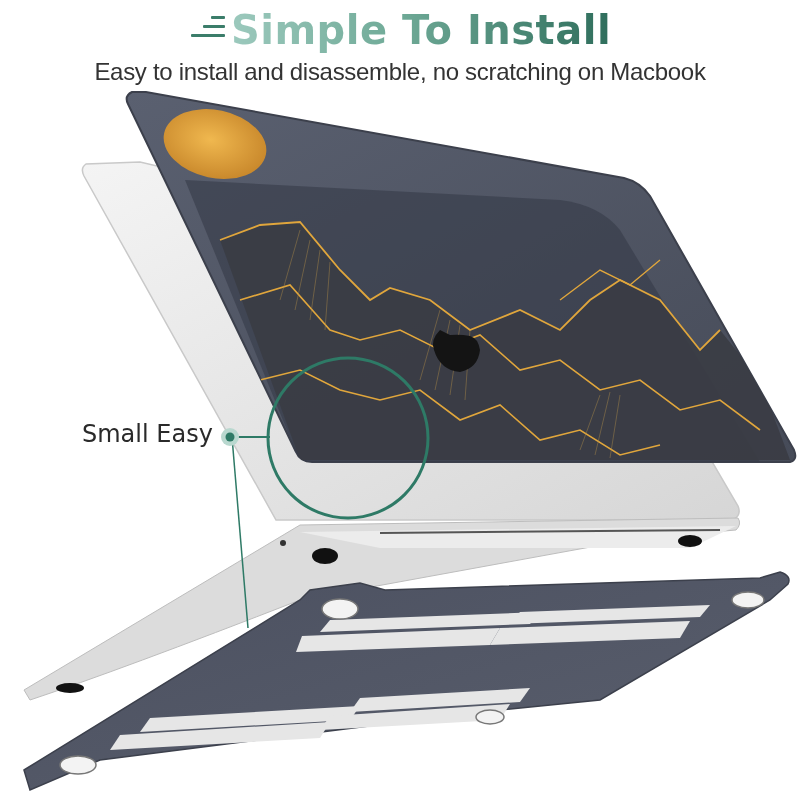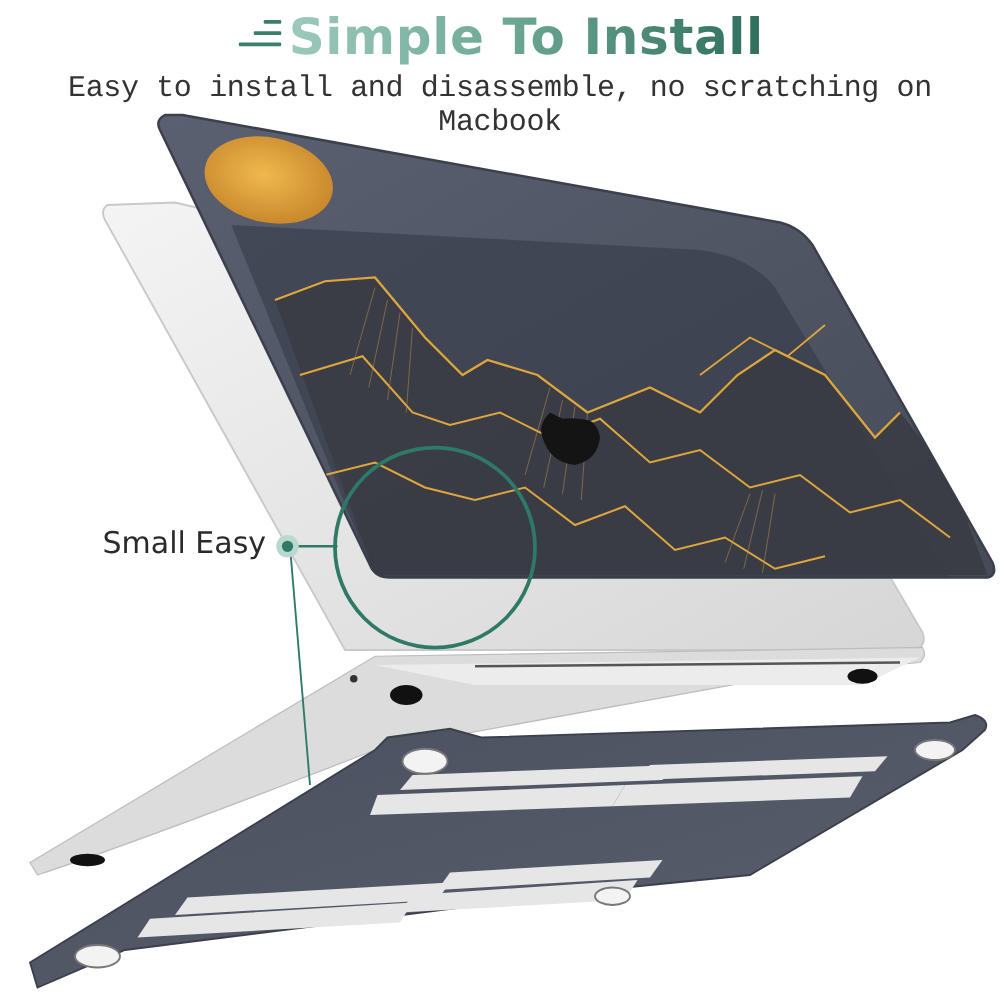--- a/index.html
+++ b/index.html
@@ -5,21 +5,21 @@
   html, body { margin: 0; padding: 0; background: #ffffff; }
   body { width: 800px; height: 800px; position: relative; overflow: hidden; font-family: "DejaVu Sans", sans-serif; }
   .header { position: absolute; left: 0; top: 0; width: 800px; text-align: center; }
   .title-row { position: absolute; top: 6px; left: 0; width: 800px; display: flex; justify-content: center; align-items: flex-start; }
   .title-icon { width: 36px; height: 28px; position: relative; margin-right: 6px; margin-top: 8px; }
   .title-icon span { position: absolute; right: 0; height: 3px; background: #3b7d6a; border-radius: 1px; }
   .title { font-family: "DejaVu Sans", sans-serif; font-weight: bold; font-size: 40px; letter-spacing: 0.5px;
            background: linear-gradient(90deg, #9cc9bd 0%, #6ea996 45%, #2f6e5c 100%);
            -webkit-background-clip: text; background-clip: text; color: transparent; line-height: 48px; }
   .subtitle { position: absolute; top: 58px; left: 0; width: 800px; text-align: center;
-              font-family: Liberation Mono, monospace; font-size: 24px; color: #333333; font-weight: 300; letter-spacing: -0.3px; }
+              font-family: Liberation Sans, sans-serif; font-size: 24px; color: #333333; font-weight: 300; letter-spacing: -0.3px; }
   .scene { position: absolute; left: 0; top: 0; width: 800px; height: 800px; }
   .clip-label { position: absolute; left: 82px; top: 420px; font-family: "DejaVu Sans", sans-serif; font-size: 24px; color: #2a2a2a; }
 </style>
 </head>
 <body>
 
 <div class="header">
   <div class="title-row">
     <div class="title-icon">
       <span style="top:2px;width:14px;"></span>

